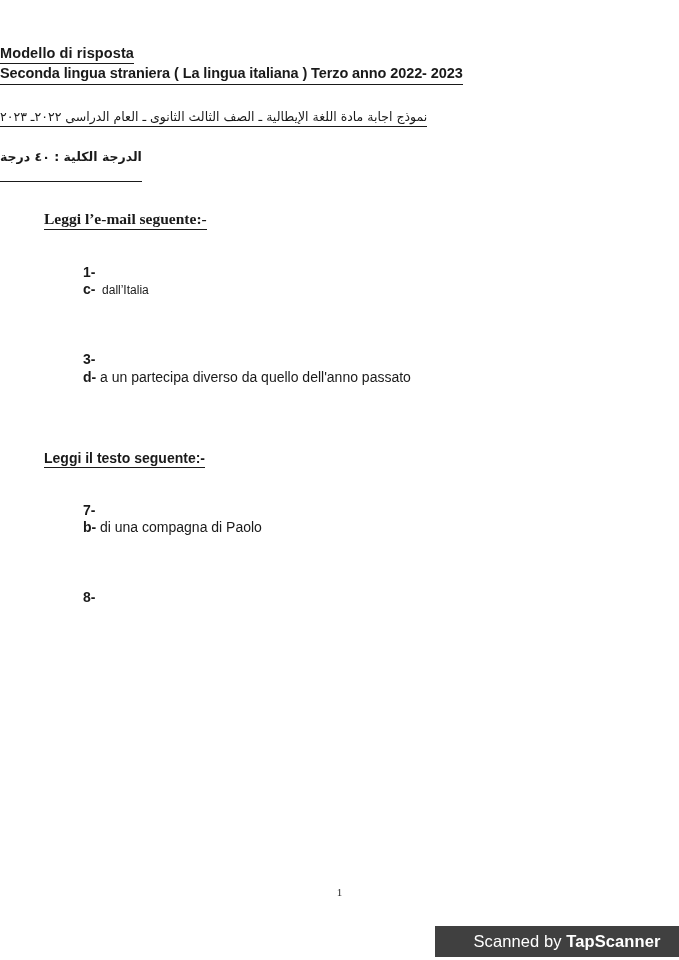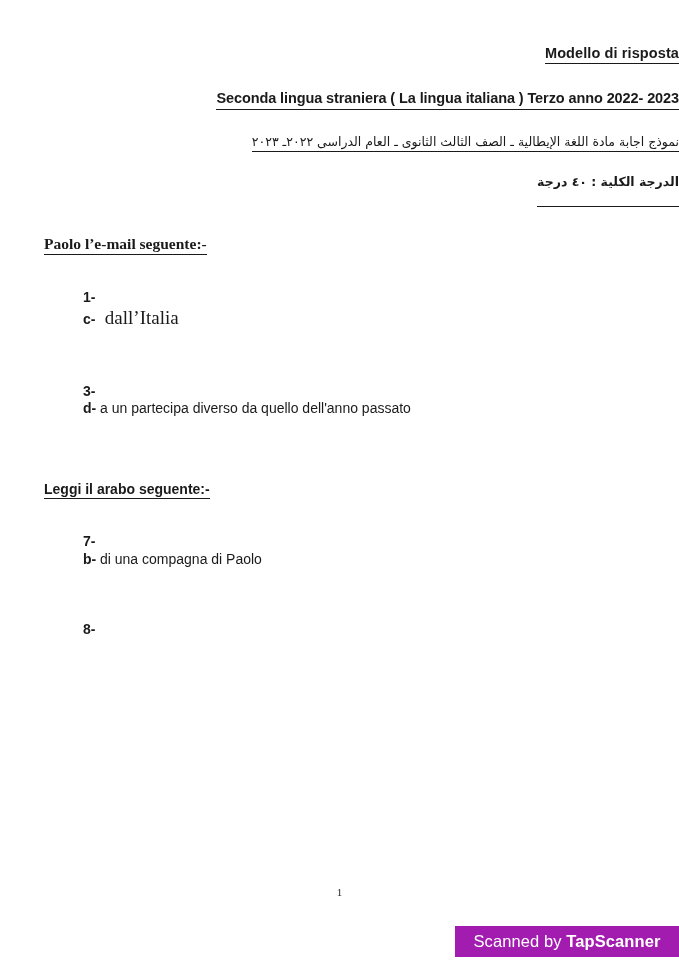--- a/index.html
+++ b/index.html
@@ -20,32 +20,32 @@
 
   .page {
     position: absolute;
     inset: 0;
     background: #ffffff;
   }
 
   
   .header {
     padding-top: 44px;
-    text-align: right;
+    text-align: left;
   }
   .title-main {
     font-size: 14.5px;
     font-weight: bold;
     letter-spacing: 0.1px;
     display: inline-block;
     border-bottom: 1.4px solid #1a1a1a;
     padding-bottom: 1px;
     line-height: 1.2;
   }
-  .title-sub-wrap { margin-top: 25px; }
+  .title-sub-wrap { }
   .title-sub {
     font-size: 14.5px;
     font-weight: bold;
     display: inline-block;
     border-bottom: 1.4px solid #1a1a1a;
     padding-bottom: 1px;
     line-height: 1.2;
     letter-spacing: -0.1px;
   }
   .title-ar-wrap { margin-top: 22px; }
@@ -105,45 +105,46 @@
     white-space: pre-wrap;
   }
   .ans .num {
     font-weight: bold;
   }
   .ans .opt {
     font-weight: bold;
   }
   .ans .txt { font-weight: normal; }
   .ans.serif .txt {
-    font-family: Liberation Serif, serif;
-    font-size: 19px;
+    font-family: Liberation Sans, sans-serif;
+    font-size: 12px;
   }
 
   
   .page-number {
     position: absolute;
     left: 0;
     right: 0;
     top: 886px;
     text-align: center;
     font-size: 11px;
     color: #2a2a2a;
     font-family: "Liberation Serif", serif;
   }
   .watermark {
     position: absolute;
     right: 0;
     top: 926px;
     width: 224px;
     height: 31px;
-    background: #a21caf;
+    background: #404040;
     display: flex;
     align-items: center;
     justify-content: center;
+    padding-left: 20px;
   }
   .watermark .wm-text {
     color: #ffffff;
     font-size: 16.5px;
     letter-spacing: 0.1px;
     white-space: pre;
   }
   .watermark .wm-brand {
     font-weight: bold;
   }
@@ -165,37 +166,37 @@
     </div>
     <div class="title-grade-wrap">
       <span class="title-grade">الدرجة الكلية : ٤٠ درجة</span>
     </div>
   </div>
 
   <div class="body-area">
 
     <div class="section sec1">
       <div>
-        <span class="section-heading heading-serif">Paolo l’e-mail seguente:-</span>
+        <span class="section-heading heading-serif">Leggi l’e-mail seguente:-</span>
       </div>
       <div class="answers loose">
         <div class="ans serif">
           <span class="num">1-</span>
           <span class="opt">c-</span><span class="txt">  dall’Italia</span>
         </div>
         <div class="ans">
           <span class="num">3-</span>
           <span class="opt">d-</span><span class="txt"> a un partecipa diverso da quello dell'anno passato</span>
         </div>
       </div>
     </div>
 
     <div class="section sec2">
       <div>
-        <span class="section-heading">Leggi il arabo seguente:-</span>
+        <span class="section-heading">Leggi il testo seguente:-</span>
       </div>
       <div class="answers loose">
         <div class="ans">
           <span class="num">7-</span>
           <span class="opt">b-</span><span class="txt"> di una compagna di Paolo</span>
         </div>
         <div class="ans">
           <span class="num">8-</span>
           
         </div>

